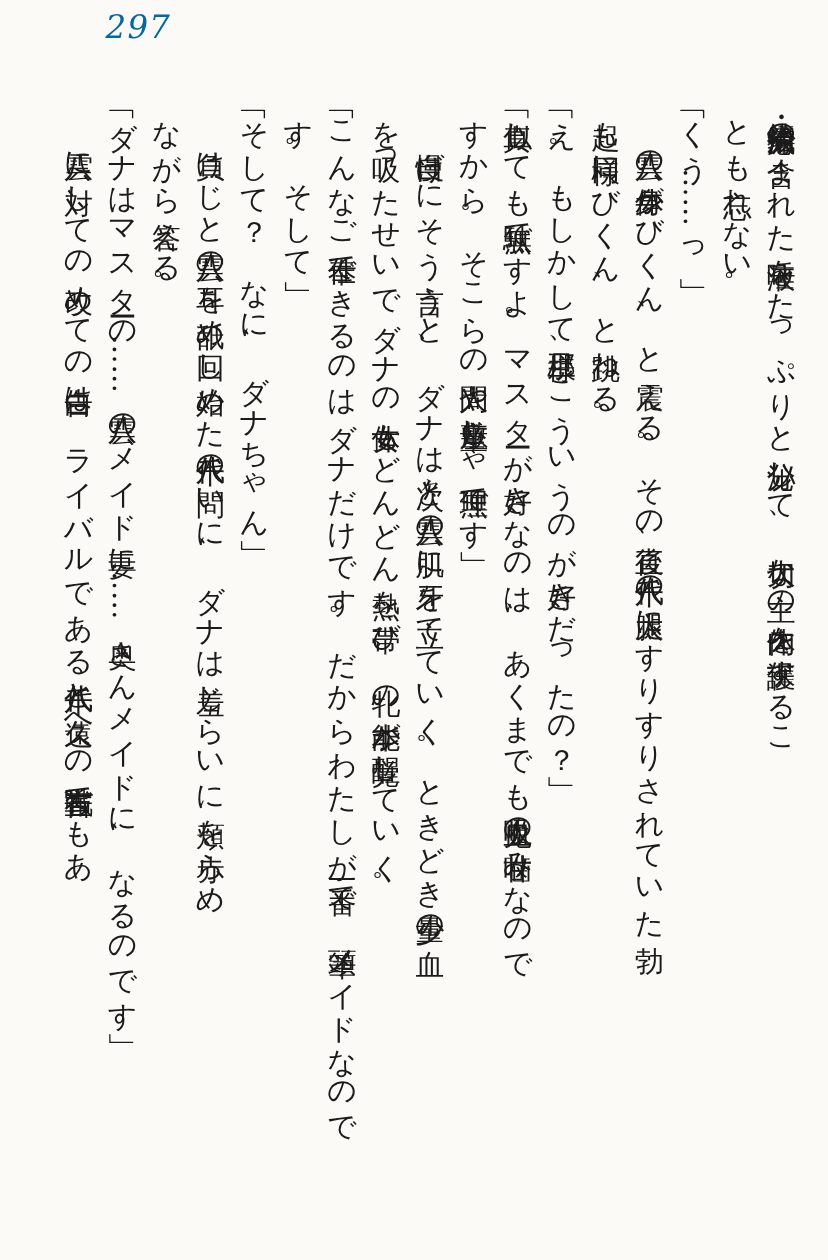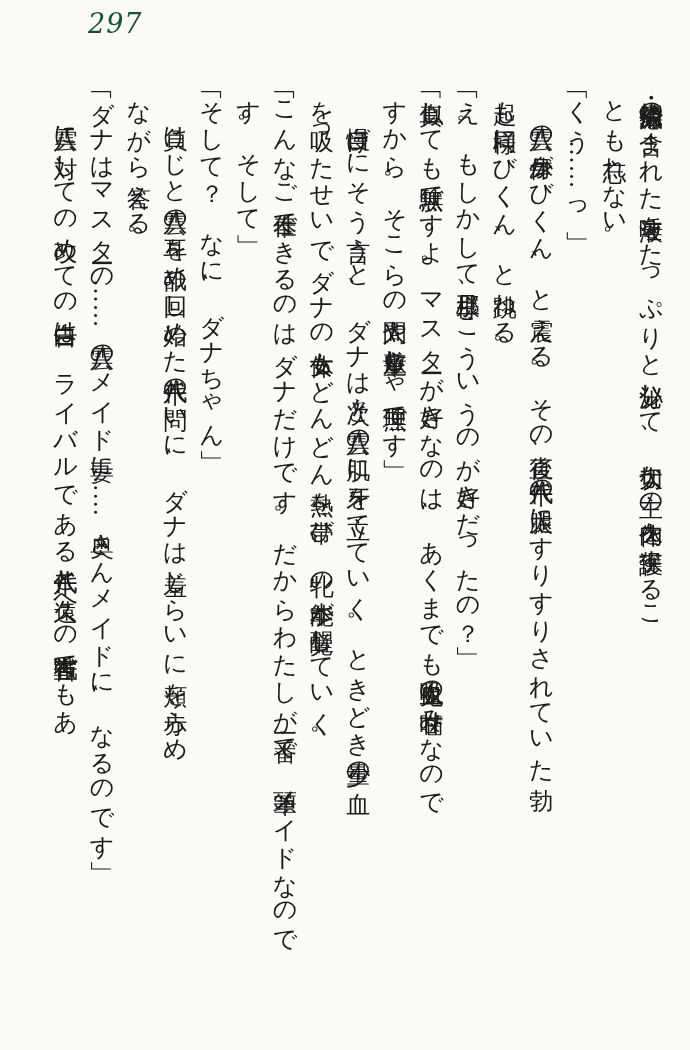--- a/index.html
+++ b/index.html
@@ -20,21 +20,21 @@
     height: 1050px;
     background: var(--paper);
     overflow: hidden;
   }
   .page-number {
     position: absolute;
     top: 8px;
     left: 88px;
     font-size: 27px;
     font-style: italic;
-    color: #14532d;
+    color: #0369a1;
     letter-spacing: 1px;
     line-height: 1.2;
   }
   .text-body {
     position: absolute;
     top: 84px;
     right: 21px;
     height: 930px;
     writing-mode: vertical-rl;
     text-orientation: mixed;

